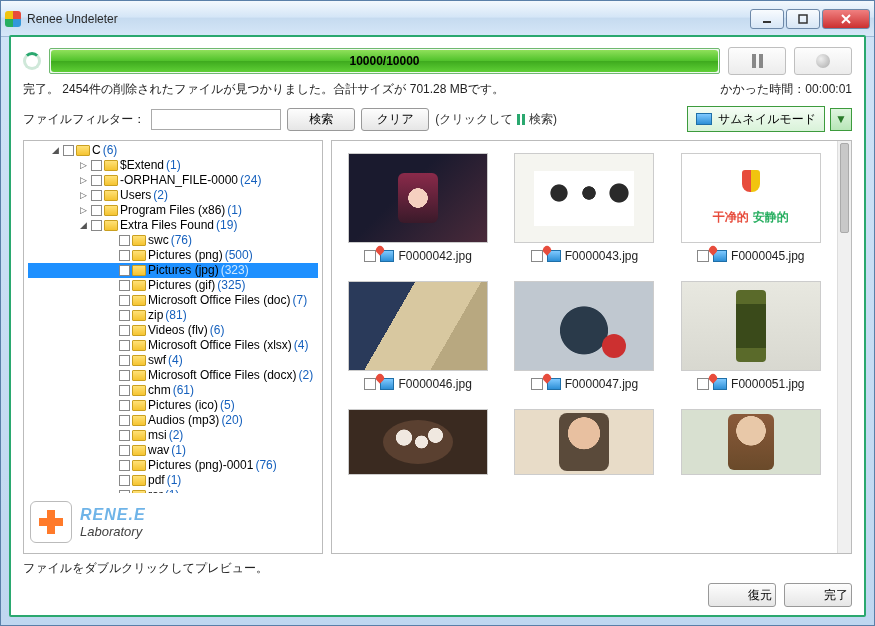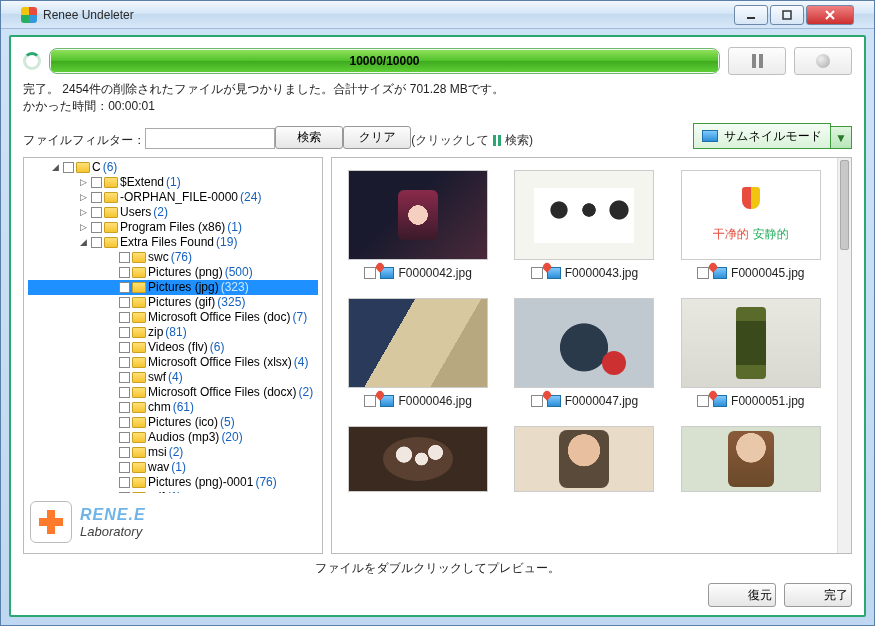--- a/index.html
+++ b/index.html
@@ -1,47 +1,47 @@
 <!DOCTYPE html>
 <html><head>
 <meta charset="utf-8">
 <style>
 * { box-sizing: border-box; margin: 0; padding: 0; font-family: "MS UI Gothic", "Meiryo UI", Arial, sans-serif; font-size: 12px; }
 body { background: #fff; width: 875px; height: 626px; overflow: hidden; }
 
 
 .window { width: 875px; height: 626px; background: linear-gradient(#cfe3f7, #bfd7f0); border: 1px solid #5a7fa8; position: relative; }
-.titlebar { height: 28px; background: linear-gradient(#f3f8fd, #d5e6f7 45%, #c6dbf0 50%, #d6e7f8); display: flex; align-items: center; padding: 0 20px; border-bottom: 1px solid #9fb9d6; }
+.titlebar { height: 36px; background: linear-gradient(#f3f8fd, #d5e6f7 45%, #c6dbf0 50%, #d6e7f8); display: flex; align-items: center; padding: 0 4px; border-bottom: 1px solid #9fb9d6; }
 .titlebar .app-icon { width: 16px; height: 16px; margin-right: 6px; background: conic-gradient(#e74c3c 0 90deg,#3498db 90deg 180deg,#27ae60 180deg 270deg,#f1c40f 270deg 360deg); border-radius: 3px; }
 .titlebar .title { color: #2a2a2a; flex: 1; }
 .winbtns { display: flex; gap: 2px; }
 .winbtn { width: 34px; height: 20px; border: 1px solid #6d88a8; border-radius: 3px; display: flex; align-items: center; justify-content: center; cursor: pointer; }
 .winbtn.min { background: linear-gradient(#f8fbfe,#d7e6f6); }
 .winbtn.max { background: linear-gradient(#f8fbfe,#d7e6f6); }
 .winbtn.close { background: linear-gradient(#f08080,#cc3030); width: 48px; }
 .winbtn svg { pointer-events: none; }
 
 .client { position: absolute; left: 8px; right: 8px; top: 34px; bottom: 8px; background: #fff; border: 2px solid #2aa86f; border-radius: 2px; padding: 10px 12px 8px 12px; display: flex; flex-direction: column; }
 
 
 .toprow { display: flex; align-items: center; gap: 8px; }
 .spinner { width: 18px; height: 18px; border: 3px solid #cfe8d9; border-top-color: #2aa86f; border-radius: 50%; }
-.progress-wrap { flex: 1; height: 26px; border: 1px solid #6fb96f; border-radius: 8px; background: #eef8ee; position: relative; overflow: hidden; }
+.progress-wrap { flex: 1; height: 26px; border: 1px solid #6fb96f; border-radius: 2px; background: #eef8ee; position: relative; overflow: hidden; }
 .progress-bar { position: absolute; inset: 1px; background: linear-gradient(#8fe05a,#4fc12a 50%,#3eaa1e 51%,#5fcf36); border-radius: 3px; }
 .progress-text { position: absolute; inset: 0; display: flex; align-items: center; justify-content: center; font-weight: bold; color: #000; }
 .ctrlbtn { width: 58px; height: 28px; border: 1px solid #bfbfbf; border-radius: 3px; background: linear-gradient(#fdfdfd,#ececec); display: flex; align-items: center; justify-content: center; cursor: pointer; }
 .ctrlbtn .pause { display: flex; gap: 3px; }
 .ctrlbtn .pause span { width: 4px; height: 14px; background: #888; }
 .ctrlbtn .stop { width: 14px; height: 14px; background: radial-gradient(circle at 35% 35%, #eee, #aaa); border-radius: 50%; }
 
-.status-row { display: flex; justify-content: space-between; margin-top: 6px; color: #222; flex-direction: column; }
+.status-row { display: flex; justify-content: space-between; margin-top: 6px; color: #222; }
 .status-row .elapsed { color: #222; }
 
 
-.filter-row { display: flex; align-items: flex-end; margin-top: 8px; }
+.filter-row { display: flex; align-items: center; gap: 6px; margin-top: 8px; }
 .filter-row label { color: #222; white-space: nowrap; }
 .filter-input { width: 130px; height: 21px; border: 1px solid #aaa; padding: 0 4px; }
 .btn { height: 23px; min-width: 68px; border: 1px solid #999; border-radius: 3px; background: linear-gradient(#fdfdfd,#e6e6e6); cursor: pointer; padding: 0 10px; }
 .hint { color: #333; display: flex; align-items: center; gap: 4px; }
 .hint .pause2 { display: inline-flex; gap: 2px; }
 .hint .pause2 span { width: 3px; height: 11px; background: #2aa86f; }
 .spacer { flex: 1; }
 .thumbmode { height: 23px; border: 1px solid #3d9b3d; background: linear-gradient(#f5fdf5,#d9f2d9); display: flex; align-items: center; padding: 12px 8px; gap: 6px; cursor: pointer; }
 .thumbmode .ticon { width: 16px; height: 12px; background: linear-gradient(#7fc9ff,#2d8fd6); border: 1px solid #1f6fa8; }
 .thumbdrop { width: 22px; height: 23px; border: 1px solid #3d9b3d; background: linear-gradient(#e0f5e0,#b8e6b8); display: flex; align-items: center; justify-content: center; color: #2a7a2a; cursor: pointer; margin-left: -1px; }
@@ -89,35 +89,35 @@
 .cap .badge::after { content:""; position:absolute; left:-4px; top:-4px; width:8px; height:8px; background:#e74c3c; border-radius:50% 50% 50% 0; transform:rotate(-45deg); }
 .cap .fname { color: #222; }
 
 
 .ph1 { background: linear-gradient(135deg,#1a1a2e 40%,#4a2a3a); }
 .ph1::after{content:"";width:40px;height:50px;background:radial-gradient(circle,#f5d0c0 30%,transparent 31%),linear-gradient(#8a2a4a,#3a1a2a);border-radius:6px;}
 .ph2 { background:#f5f5f0; }
 .ph2::after{content:"";width:100px;height:55px;background:radial-gradient(circle at 25% 40%,#2a2a2a 10%,transparent 11%),radial-gradient(circle at 55% 40%,#2a2a2a 10%,transparent 11%),radial-gradient(circle at 85% 40%,#2a2a2a 10%,transparent 11%),#fff;}
 .ph3 { background:#fff; flex-direction:column; }
 .ph3 .shield{width:18px;height:22px;background:linear-gradient(90deg,#e74c3c 50%,#f1c40f 50%);border-radius:3px 3px 8px 8px;}
-.ph3 .txt{font-size:14px;font-weight:normal;margin-top:16px;}
+.ph3 .txt{font-size:14px;font-weight:bold;margin-top:16px;}
 .ph3 .r{color:#e74c3c;} .ph3 .g{color:#27ae60;}
 .ph4 { background: linear-gradient(120deg,#2a3a5a 35%,#d8c8a0 35%,#d8c8a0 70%,#b8a880 70%);}
 .ph5 { background: radial-gradient(circle at 50% 55%,#2a3a4a 28%,#c0c8d0 29%); }
 .ph5::after{content:"";width:24px;height:24px;background:#cc3030;border-radius:50%;transform:translate(30px,20px);}
 .ph6 { background: linear-gradient(#e8e8e0,#d8d8d0); }
 .ph6::after{content:"";width:30px;height:72px;background:linear-gradient(#5a6a2a 20%,#3a4a1a 20%,#3a4a1a 80%,#5a6a2a 80%);border-radius:4px;}
 .ph7 { background:#3a2a20; }
 .ph7::after{content:"";width:70px;height:44px;background:radial-gradient(circle at 30% 40%,#f0e8e0 14%,transparent 15%),radial-gradient(circle at 55% 50%,#f0e8e0 14%,transparent 15%),radial-gradient(circle at 75% 35%,#f0e8e0 12%,transparent 13%),#5a4030;border-radius:50%;}
 .ph8 { background:#e8dcc8; }
 .ph8::after{content:"";width:50px;height:58px;background:radial-gradient(circle at 50% 35%,#e8c0a0 35%,transparent 36%),#5a4a3a;border-radius:8px;}
 .ph9 { background:#d8e0d0; }
 .ph9::after{content:"";width:46px;height:56px;background:radial-gradient(circle at 50% 30%,#e8c8a8 32%,transparent 33%),linear-gradient(#8a5a3a,#6a4a2a);border-radius:6px;}
 
-.footer-hint { text-align: center; color: #222; margin-top: 6px; }
+.footer-hint { text-align: left; color: #222; margin-top: 6px; }
 .bottom-btns { display: flex; justify-content: flex-end; gap: 8px; margin-top: 6px; }
 .btn2 { width: 68px; height: 24px; border: 1px solid #999; border-radius: 3px; background: linear-gradient(#fdfdfd,#e6e6e6); cursor: pointer; padding-left: 36px; }
 </style>
 </head>
 <body>
 
 <div class="window">
   <div class="titlebar">
     <span class="app-icon"></span>
     <span class="title">Renee Undeleter</span>

